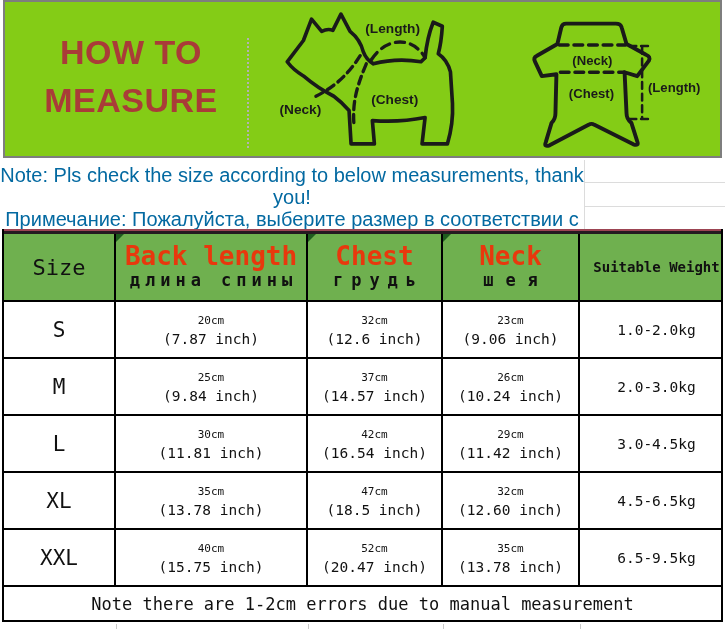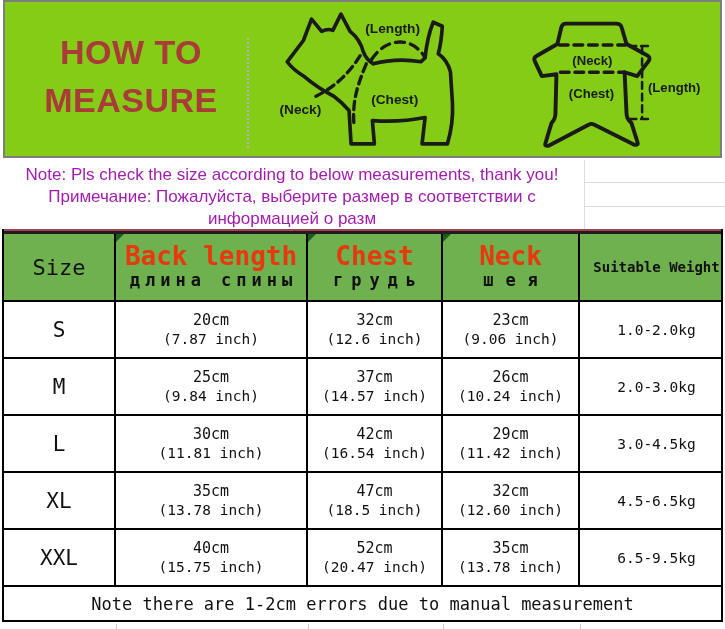--- a/index.html
+++ b/index.html
@@ -23,21 +23,21 @@
   .dog-svg    { position:absolute; left:268px; top:4px; }
   .garment-svg{ position:absolute; left:498px; top:6px; }
   .diag-label { font-family:"Liberation Sans",sans-serif; font-weight:bold; font-size:13.5px; fill:#1a1a1a; }
 
   
   .note-banner {
     position:absolute; left:0; top:160px; width:725px; height:69px;
   }
   .note-text {
     position:absolute; left:0; top:4px; width:584px; text-align:center;
-    font-size:17px; line-height:22px; color:#a21caf;
+    font-size:20px; line-height:22px; color:#0369a1;
   }
   .grid-ghost-v  { position:absolute; left:584px; top:0; width:1px; height:69px; background:#dcdcdc; }
   .grid-ghost-h1 { position:absolute; left:584px; top:22px; width:141px; height:1px; background:#dcdcdc; }
   .grid-ghost-h2 { position:absolute; left:584px; top:46px; width:141px; height:1px; background:#dcdcdc; }
 
   
   .size-table {
     position:absolute; left:2px; top:229px; width:721px;
     border-left:2px solid #000; border-right:2px solid #000; border-bottom:2px solid #000;
     font-family:"DejaVu Sans Mono", monospace;
@@ -60,21 +60,21 @@
   .hdr-ru     { font-size:17px; line-height:22px; font-weight:bold; }
   .ls-a { letter-spacing:5px;  margin-right:-5px; }
   .ls-b { letter-spacing:8px;  margin-right:-8px; }
   .ls-c { letter-spacing:12px; margin-right:-12px; }
   .hdr-weight { font-size:14px; font-weight:bold; }
   .corner-flag::before {
     content:""; position:absolute; left:0; top:0; width:0; height:0;
     border-top:8px solid #1e5c1e; border-right:8px solid transparent;
   }
   .size-letter { font-size:21px; }
-  .cm-line   { font-size:15px; line-height:19px; }
+  .cm-line   { font-size:11px; line-height:19px; }
   .inch-line { font-size:14.5px; line-height:19px; }
   .weight-line { font-size:14.5px; }
   .tbl-footer {
     grid-column:1 / -1; height:33px; border-bottom:none; border-right:none;
     display:flex; align-items:center; justify-content:center;
     font-size:17px; color:#111;
   }
   
   .stub { position:absolute; top:624px; height:5px; width:1px; background:#c9c9c9; }
 </style>

